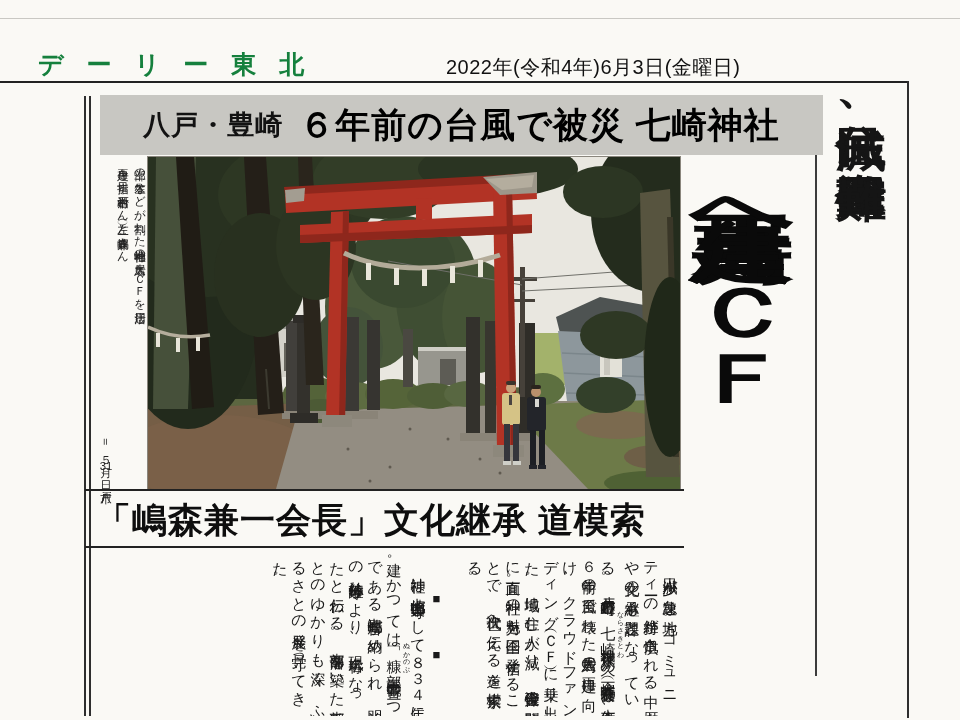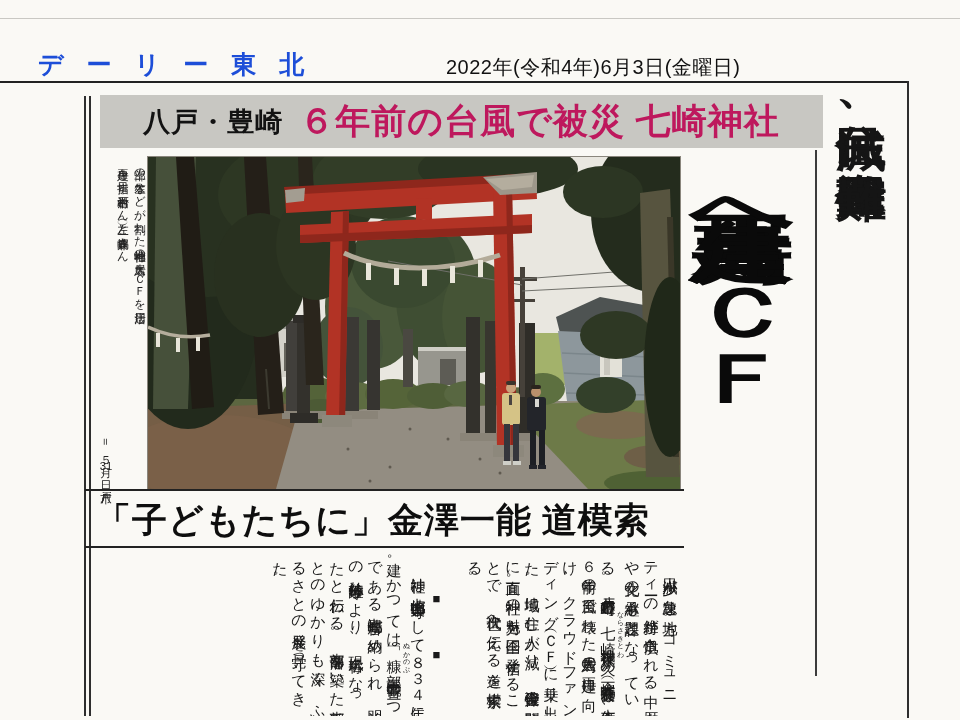--- a/index.html
+++ b/index.html
@@ -2,28 +2,28 @@
 <html lang="ja"><head>
 <meta charset="utf-8">
 <style>
   html,body{margin:0;padding:0;}
   #page{position:relative;width:960px;height:720px;background:#faf9f5;overflow:hidden;
         font-family:"Liberation Sans",sans-serif;color:#1a1a1a;}
   .abs{position:absolute;}
   .hline,.vline{position:absolute;background:#222;}
   
   .masthead-title{left:38px;top:48px;font-size:25px;font-weight:700;letter-spacing:23px;
-    color:#1d4ed8;white-space:nowrap;}
+    color:#15803d;white-space:nowrap;}
   .masthead-date{left:446px;top:54px;font-size:20px;font-weight:400;color:#111;
     letter-spacing:.5px;white-space:nowrap;}
   
-  .kicker{left:100px;top:95px;width:723px;height:53px;background:#c8c7c2;
+  .kicker{left:100px;top:95px;width:723px;height:60px;background:#c8c7c2;
     display:flex;align-items:center;justify-content:center;gap:16px;white-space:nowrap;}
   .kicker-location{font-size:27px;font-weight:800;color:#121212;letter-spacing:1px;}
-  .kicker-headline{font-size:35px;font-weight:800;color:#be185d;letter-spacing:1px;}
+  .kicker-headline{font-size:35px;font-weight:800;color:#000000;letter-spacing:1px;}
   
   .vtext{writing-mode:vertical-rl;text-orientation:mixed;white-space:nowrap;}
   .headline-right{left:815px;top:92px;width:93px;height:590px;line-height:93px;
     font-family:"Liberation Serif",serif;font-weight:900;font-size:43px;letter-spacing:1px;
     color:#151515;transform:scaleX(1.18);transform-origin:50% 0;}
   .headline-main{left:682px;top:162px;width:126px;height:552px;line-height:126px;
     font-weight:900;font-size:68px;color:#0a0a0a;transform:scaleX(1.5);transform-origin:50% 0;}
   
   .photo{left:147px;top:156px;width:532px;height:332px;border:1px solid #8a867d;box-sizing:content-box;}
   .photo svg{display:block;width:532px;height:332px;}
@@ -258,21 +258,21 @@
     </svg>
   </figure>
 
   <div class="abs caption">
     <p>上部の笠木などが割れた七崎神社の大鳥居。ＣＦを活用し、</p>
     <p>再建を目指す中村石治さん（左）と嶋森兼一さん</p>
     <p class="cap-date"><span>＝５月</span><span class="tcy">31</span><span>日、八戸市</span></p>
   </div>
 
   <div class="hline" style="left:85px;top:489px;width:599px;height:2px;"></div>
-  <div class="abs subheadline">「子どもたちに」金澤一能 道模索</div>
+  <div class="abs subheadline">「嶋森兼一会長」文化継承 道模索</div>
   <div class="hline" style="left:85px;top:546px;width:599px;height:2px;"></div>
 
   <article class="abs article-body">
     <p class="indent">人口減少が急速な地方。コミュニティーの維持が危惧される中、歴史や文化の継承も課題となっている。八戸市豊崎町の<ruby>七崎<rt>ならさき</rt></ruby>神社保存<ruby>永久<rt>とわ</rt></ruby>の会（嶋森兼一会長）は本年度、６年前の台風で壊れた大鳥居の再建に向け、クラウドファンディング（ＣＦ）に乗り出した。地域に住む人が減り、資金確保の問題に直面。神社の魅力を全国に発信することで、次世代へ伝える道を模索する。</p>
     <p class="byline">（金澤一能）</p>
     <p class="divider">■　■</p>
     <p class="indent">神社は七崎山徳楽寺として８３４年に創建。かつては「<ruby>糠部<rt>ぬかのぶ</rt></ruby>三十三観音」の一つである七崎観音が納められ、明治の神仏分離令により、現名称になったと伝わる。南部藩を築いた南部氏とのゆかりも深く、ふるさとの発展を見守ってきた。</p>
   </article>
 
 </div>

